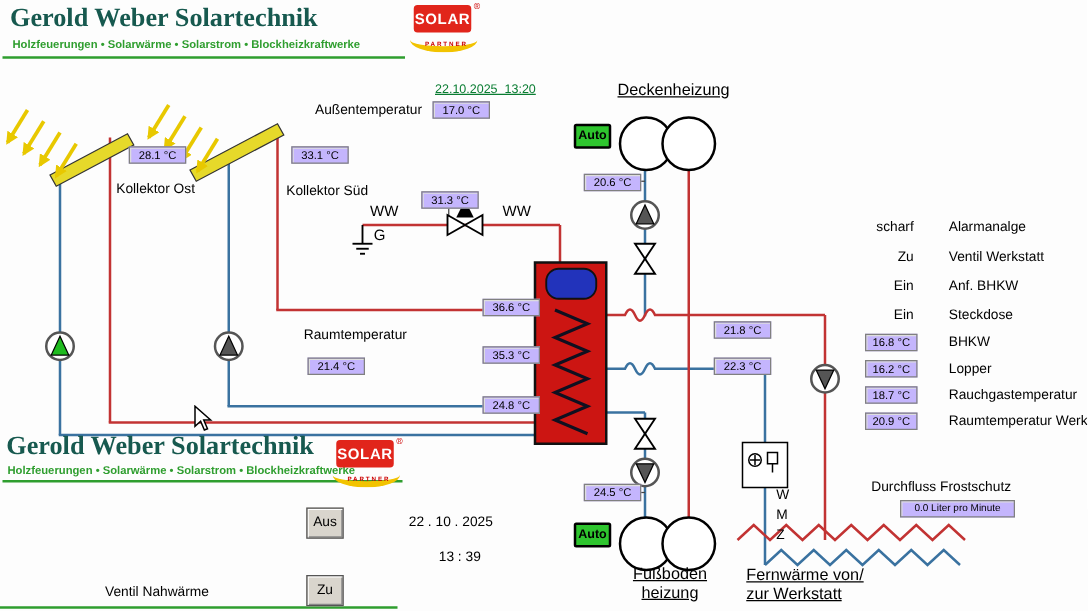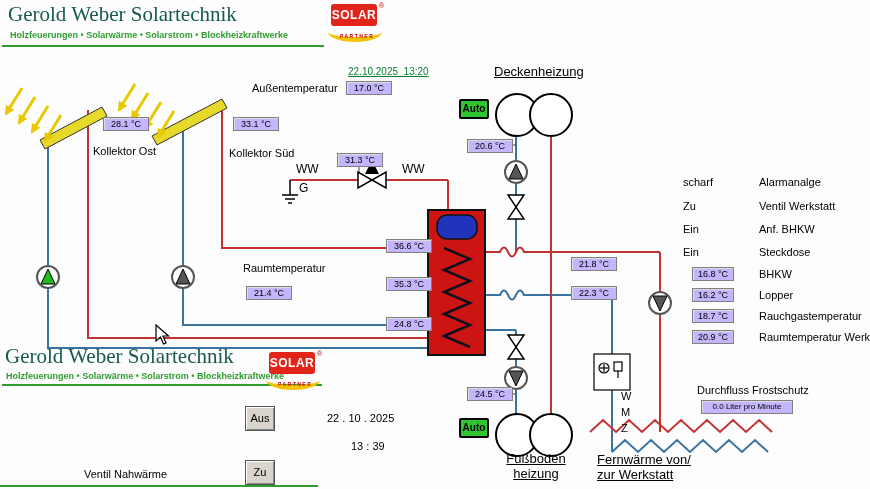--- a/index.html
+++ b/index.html
@@ -1,34 +1,34 @@
 <!DOCTYPE html>
 <html><head>
 <meta charset="utf-8">
 <style>
   html,body{margin:0;padding:0;background:#fff;}
   #stage{position:relative;width:870px;height:489px;background:#fdfdfd;overflow:hidden;
          font-family:"Liberation Sans",sans-serif;color:#000;}
   .abs{position:absolute;}
-  .brand-title{font-family:"Liberation Serif",serif;font-weight:normal;font-size:21px;color:#17594f;white-space:nowrap;}
+  .brand-title{font-family:"Liberation Serif",serif;font-weight:bold;font-size:21px;color:#17594f;white-space:nowrap;}
   .brand-sub{font-size:9px;font-weight:bold;color:#2f9e2f;white-space:nowrap;}
   .brand-rule{height:2px;background:#2f9e2f;}
   .logo{position:absolute;width:60px;height:50px;}
   .logo-red{position:absolute;left:0;top:2px;width:46px;height:22px;background:#e1251b;color:#fff;
             font-weight:bold;font-size:12px;text-align:center;line-height:22px;border-radius:3px;letter-spacing:.5px;}
   .logo-swoosh{position:absolute;left:-3px;top:20px;width:54px;height:15px;border-bottom:5px solid #f2c300;border-radius:50%;}
   .logo-partner{position:absolute;left:9px;top:31px;font-size:5px;color:#c00;letter-spacing:1.5px;font-weight:bold;}
   .logo-reg{position:absolute;left:48px;top:0;font-size:7px;color:#c00;}
   .dt{font-size:10px;color:#0a7d32;text-decoration:underline;white-space:pre;}
   .lbl{font-size:11px;white-space:nowrap;}
   .h13{font-size:13px;white-space:nowrap;text-decoration:underline;}
   .tbox{position:absolute;background:#c4b5fd;border:1px solid #808080;box-shadow:inset 1px 1px 0 #ddd;
         width:44px;height:12px;line-height:12px;font-size:9px;text-align:center;}
-  .wbox{width:90px;font-size:8px;}
-  .statetxt{font-size:11px;width:48px;}
+  .wbox{width:90px;font-size:8px;margin-left:19px;}
+  .statetxt{font-size:11px;text-align:right;width:48px;}
   .autobtn{position:absolute;width:26px;height:16px;background:#2ec52e;border:2px solid #000;border-radius:2px;
            font-size:10px;font-weight:bold;text-align:center;line-height:15px;cursor:pointer;}
   .btn3d{position:absolute;width:28px;height:23px;background:#d9d5cd;border:1px solid #555;
          box-shadow:inset 1px 1px 0 #fff, inset -1px -1px 0 #888;font-size:11px;text-align:center;line-height:22px;cursor:pointer;}
   .wmz-letter{position:absolute;font-size:11px;}
 </style>
 </head>
 <body>
 
 <div id="stage">

